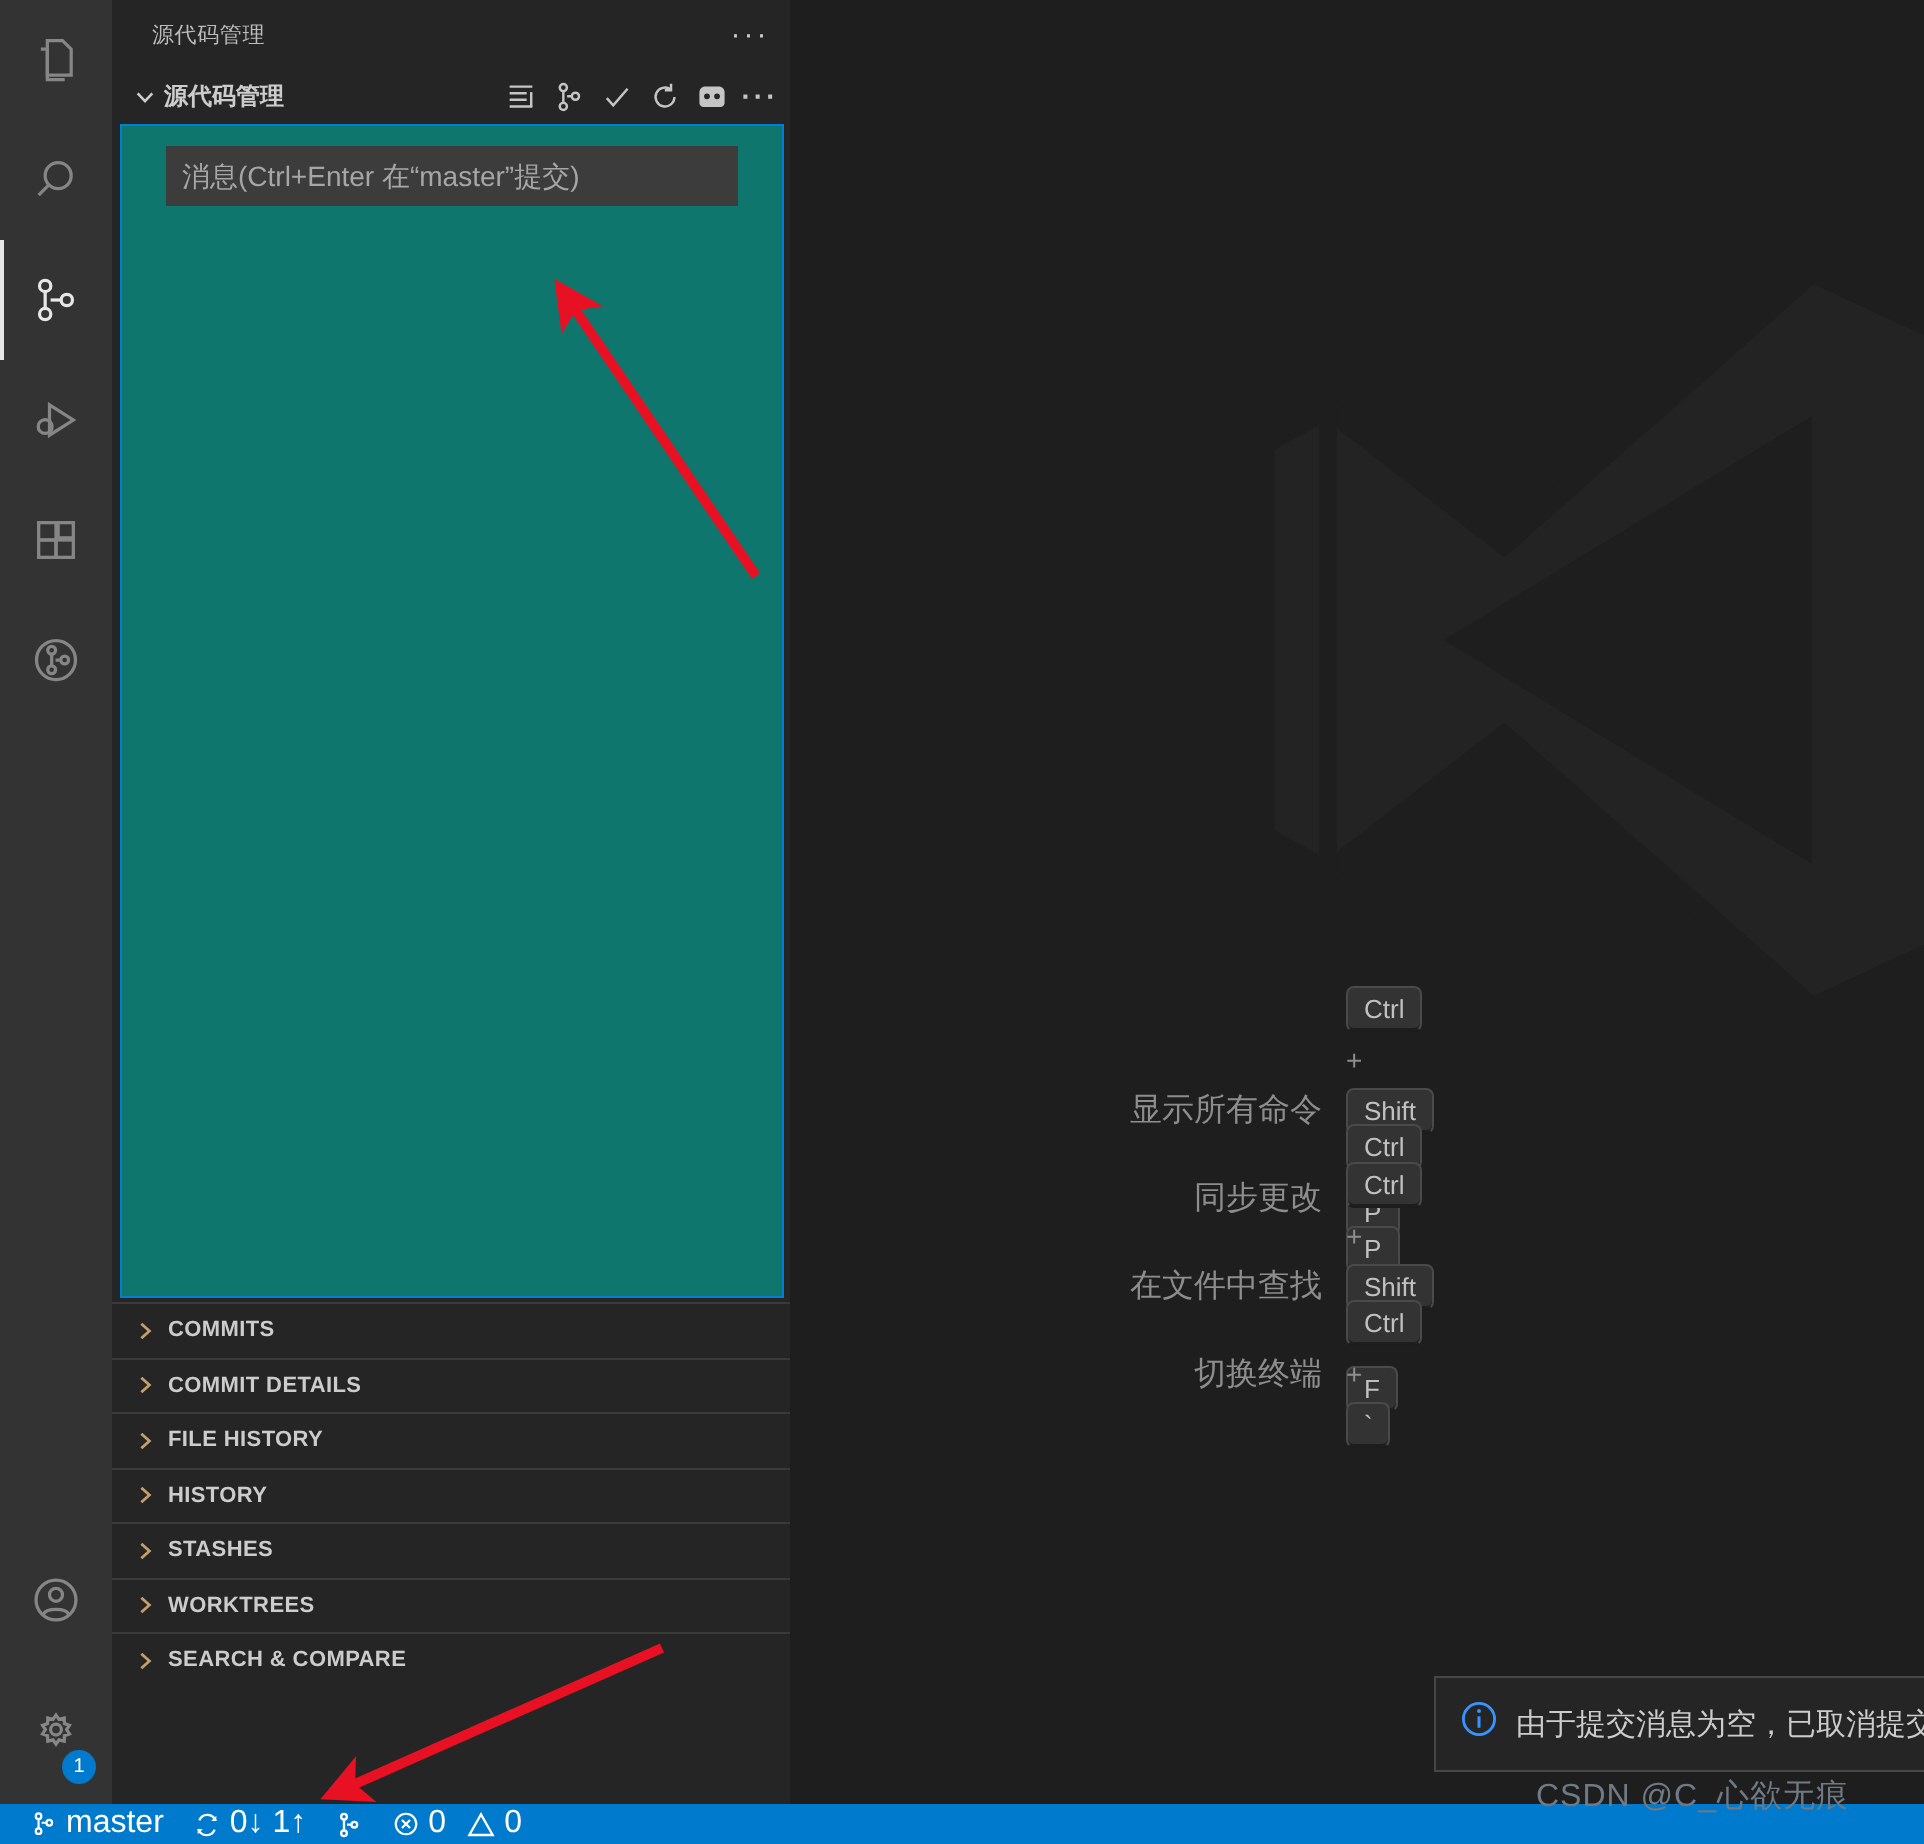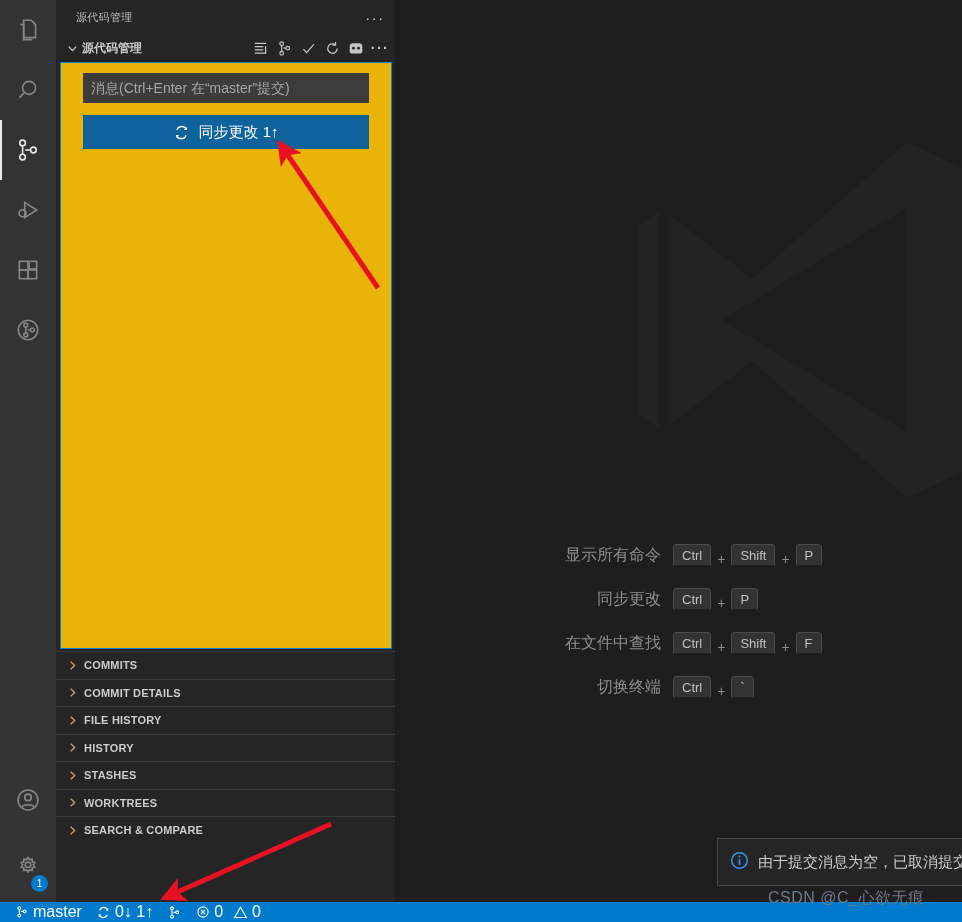--- a/index.html
+++ b/index.html
@@ -77,21 +77,21 @@
   }
   .ico-btn svg { display: block; }
   .ico-btn .s { stroke: #c5c5c5; fill: none; stroke-width: 1.3; }
   .ico-btn .f { fill: #c5c5c5; }
 
   
   #scm-body {
     position: absolute; left: 4px; top: 62px;
     width: 332px; height: 587px;
     border: 1px solid #007fd4;
-    background: #eab308;
+    background: #0f766e;
     padding: 10px 22px 0 22px;
   }
   #commit-input {
     width: 100%; height: 30px;
     background: #3c3c3c; border: none; outline: none;
     color: #cccccc; font-size: 14px;
     padding: 0 8px;
     font-family: "Liberation Sans", sans-serif;
   }
   #commit-input::placeholder { color: #a6a6a6; opacity: 1; }
@@ -141,21 +141,21 @@
     width: 567px;
   }
   .sc-row {
     display: flex; align-items: center;
     height: 44px;
   }
   .sc-label {
     width: 270px; text-align: right;
     color: #8d8d8d; font-size: 16px; padding-right: 12px;
   }
-  .sc-keys { display: flex; align-items: flex-end; gap: 6px; }
+  .sc-keys { display: flex; align-items: flex-start; gap: 6px; flex-direction: column; }
   .kbd {
     background: #333333; color: #c0c0c0;
     border: 1px solid #4a4a4a; border-bottom-color: #1c1c1c;
     border-radius: 4px;
     padding: 2px 8px; font-size: 13px; line-height: 17px;
     box-shadow: inset 0 -1px 0 rgba(0,0,0,.4);
   }
   .plus { color: #8d8d8d; font-size: 14px; }
 
   
@@ -351,31 +351,20 @@
             <circle cx="12.8" cy="8.6" r="1.6" fill="#252526"></circle>
           </svg>
         </span>
 
         <span class="ico-btn" style="color:#c5c5c5;font-size:14px;letter-spacing:1.5px">···</span>
       </span>
     </div>
 
     <div id="scm-body">
       <input id="commit-input" type="text" placeholder="消息(Ctrl+Enter 在“master”提交)" style="">
-      <button id="sync-btn">
-        <span>
-          <svg width="17" height="17" viewBox="0 0 18 18">
-            <path d="M14.4 6.2 A5.4 5.4 0 0 0 4.2 6.2" fill="none" stroke="#ffffff" stroke-width="1.5"></path>
-            <path d="M3.6 11.8 A5.4 5.4 0 0 0 13.8 11.8" fill="none" stroke="#ffffff" stroke-width="1.5"></path>
-            <path d="M14.8 3.2 L14.8 6.4 L11.6 6.4 Z" fill="#ffffff"></path>
-            <path d="M3.2 14.8 L3.2 11.6 L6.4 11.6 Z" fill="#ffffff"></path>
-          </svg>
-        </span>
-        <span>同步更改 1↑</span>
-      </button>
     </div>
 
     <div id="section-list">
         <div class="sec-row">
           <span class="chev">
             <svg width="11" height="11" viewBox="0 0 12 12">
               <path d="M4 2 L8.4 6 L4 10" fill="none" stroke="#c5a06a" stroke-width="1.5"></path>
             </svg>
           </span>
           <span class="lbl">COMMITS</span>

